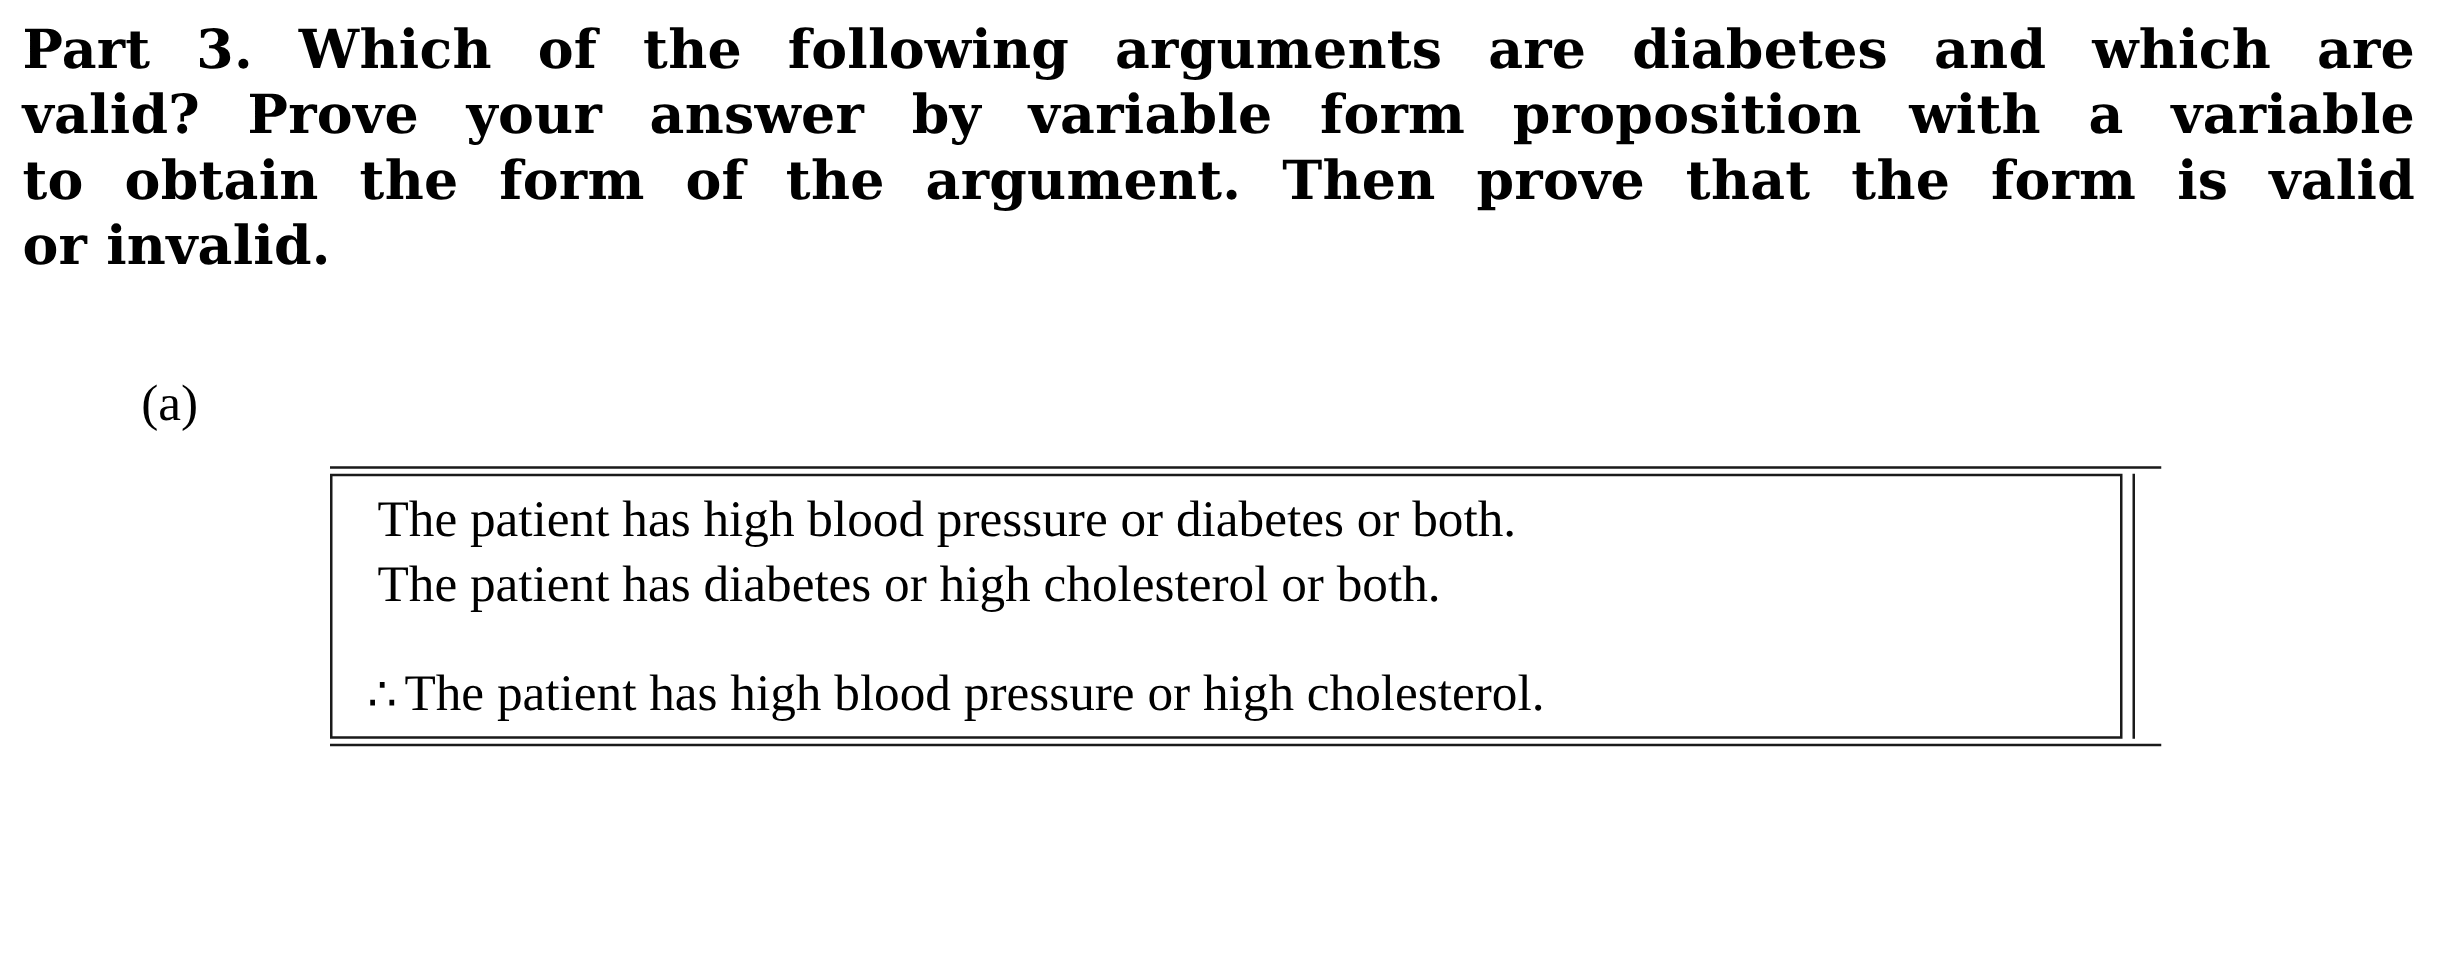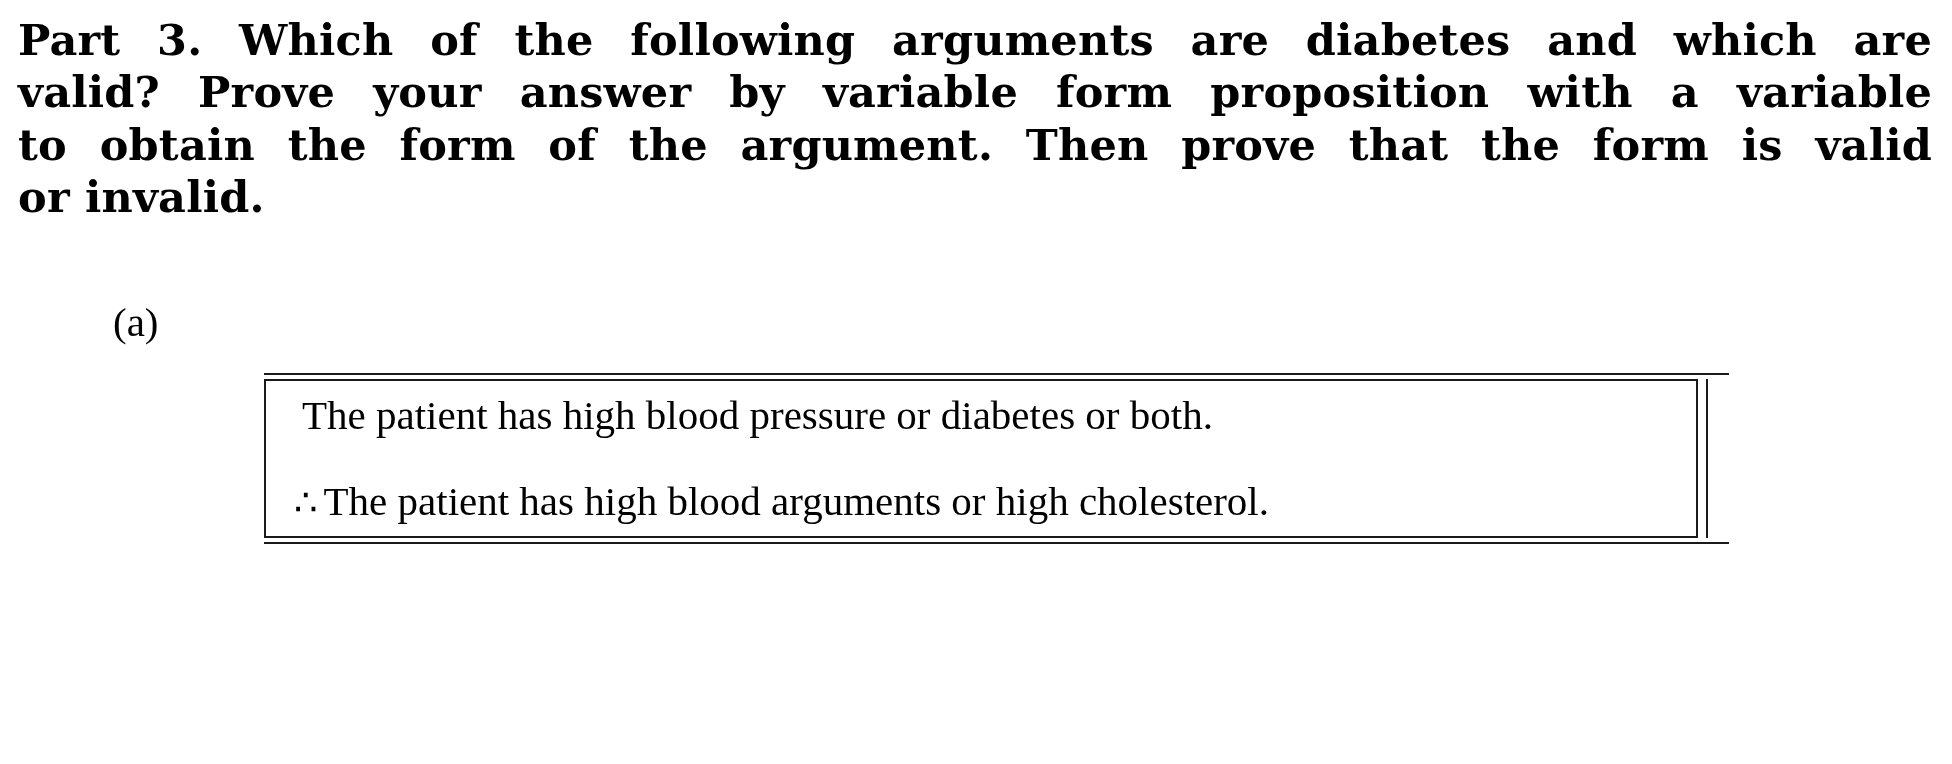--- a/index.html
+++ b/index.html
@@ -170,23 +170,24 @@
   </div>
 
   <div class="problem">
     <div class="item-label">(a)</div>
 
     <div class="argument-wrap">
       <div class="outer-rule-top"></div>
       <div class="inner-box">
         <div class="premises">
           <span class="premise">The patient has high blood pressure or diabetes or both.</span>
+          <span class="premise">The patient has diabetes or high cholesterol or both.</span>
         </div>
         <div class="gap"></div>
         <div class="conclusion">
-          <span class="therefore">∴</span><span>The patient has high blood arguments or high cholesterol.</span>
+          <span class="therefore">∴</span><span>The patient has high blood pressure or high cholesterol.</span>
         </div>
       </div>
       <div class="outer-rule-bottom"></div>
     </div>
   </div>
 
 </div>
 
 </body></html>

